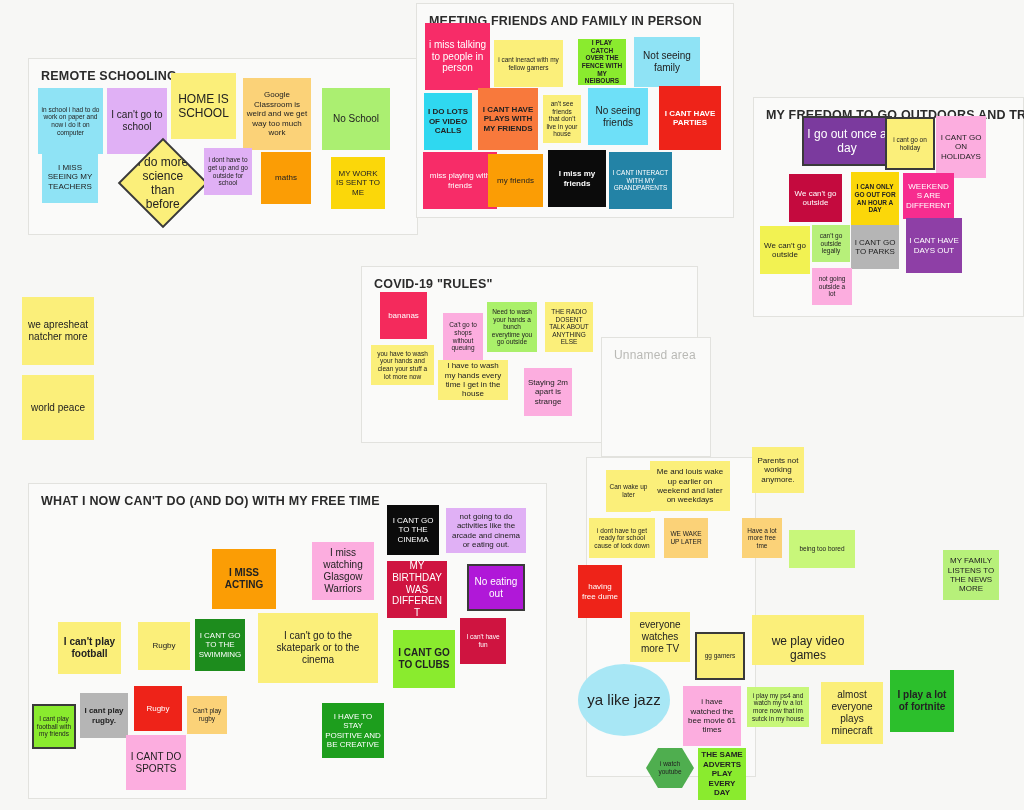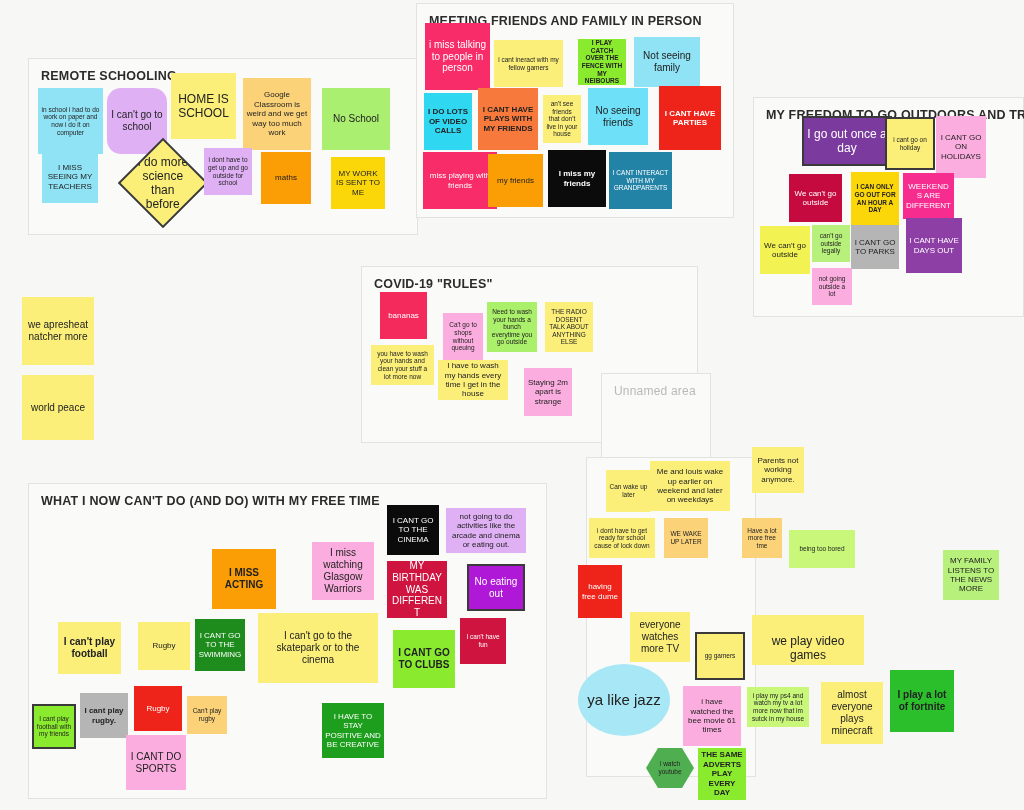--- a/index.html
+++ b/index.html
@@ -61,31 +61,31 @@
     </div>
     <div class="frame" style="left: 416px; top: 3px; width: 318px; height: 215px;">
       <div class="frame-title">MEETING FRIENDS AND FAMILY IN PERSON</div>
     </div>
     <div class="frame" style="left: 753px; top: 97px; width: 271px; height: 220px;">
       <div class="frame-title">MY FREEDOM TO GO OUTDOORS AND TRAVEL</div>
     </div>
     <div class="frame" style="left: 361px; top: 266px; width: 337px; height: 177px;">
       <div class="frame-title">COVID-19 "RULES"</div>
     </div>
-    <div class="frame" style="left: 601px; top: 337px; width: 110px; height: 120px; margin-top: 36px;">
+    <div class="frame" style="left: 601px; top: 337px; width: 110px; height: 120px;">
       <div class="frame-title ghost">Unnamed area</div>
     </div>
     <div class="frame" style="left: 28px; top: 483px; width: 519px; height: 316px;">
       <div class="frame-title">WHAT I NOW CAN'T DO (AND DO) WITH MY FREE TIME</div>
     </div>
     <div class="frame" style="left: 586px; top: 457px; width: 170px; height: 320px;"></div>
     <div class="note t-xs" style="left: 38px; top: 88px; width: 65px; height: 66px; background: rgb(143, 227, 245);">
       <span>in school i had to do work on paper and now i do it on computer</span>
     </div>
-    <div class="note t-m" style="left: 107px; top: 88px; width: 60px; height: 66px; background: rgb(224, 176, 245); border-radius: 14px;">
+    <div class="note t-m" style="left: 107px; top: 88px; width: 60px; height: 66px; background: rgb(224, 176, 245);">
       <span>I can't go to school</span>
     </div>
     <div class="note t-l" style="left: 171px; top: 73px; width: 65px; height: 66px; background: rgb(251, 239, 122);">
       <span>HOME IS SCHOOL</span>
     </div>
     <div class="note t-s" style="left: 243px; top: 78px; width: 68px; height: 72px; background: rgb(251, 210, 120);">
       <span>Google Classroom is weird and we get way too much work</span>
     </div>
     <div class="note t-m" style="left: 322px; top: 88px; width: 68px; height: 62px; background: rgb(171, 239, 113);">
       <span>No School</span>

